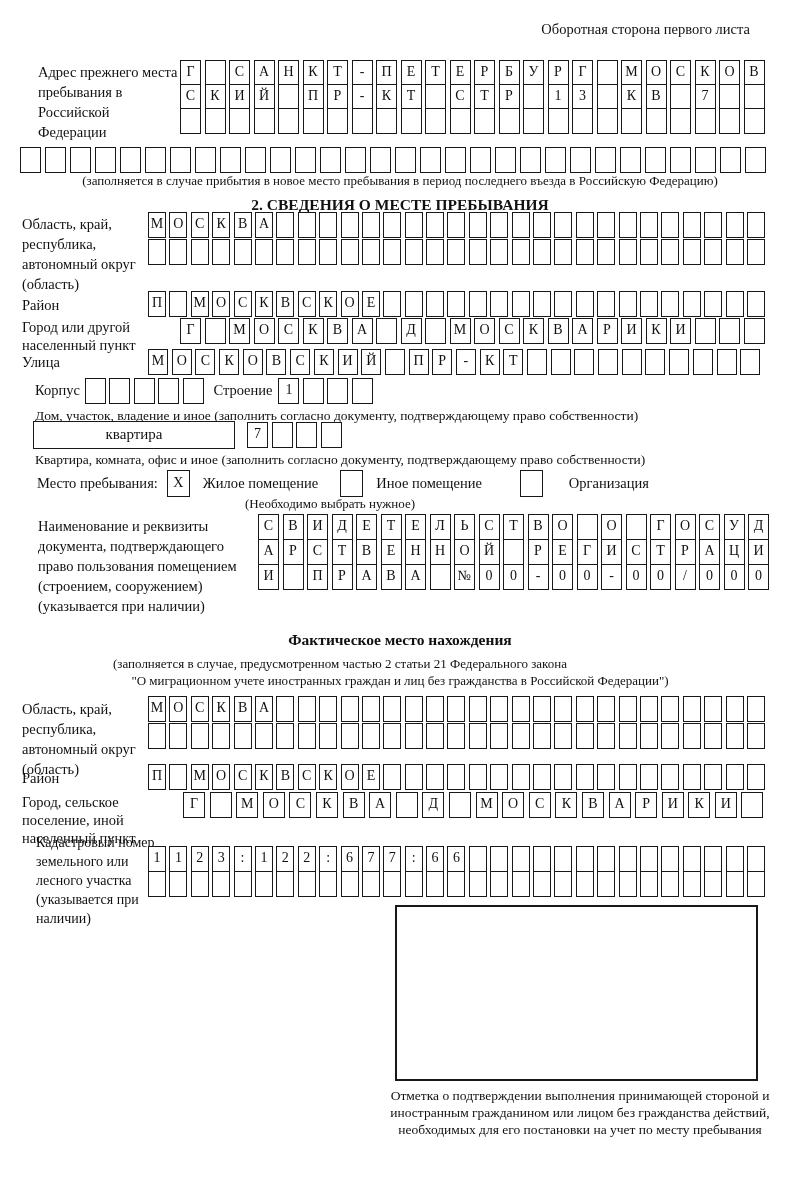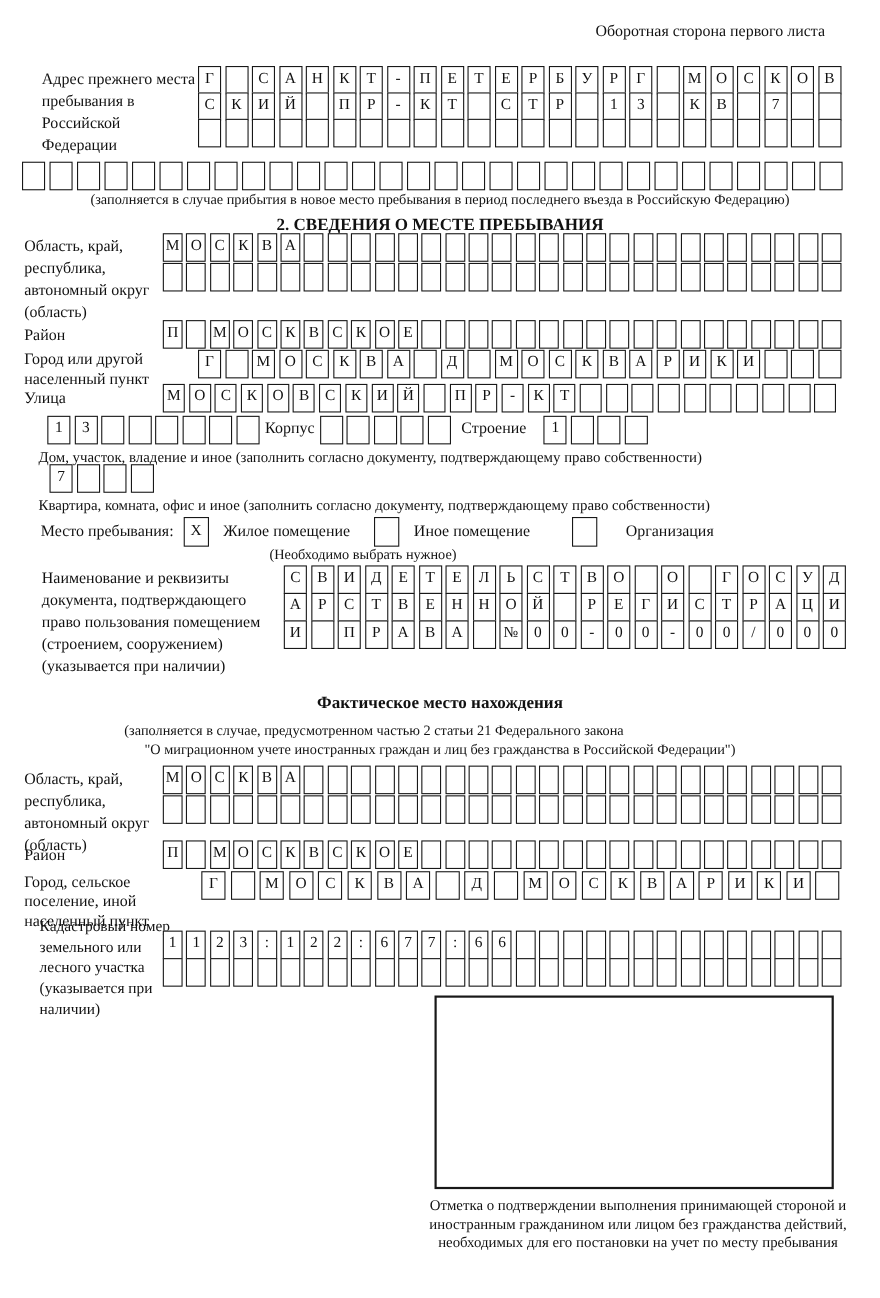--- a/index.html
+++ b/index.html
@@ -60,29 +60,29 @@
 <div class="abs lbl" style="left:22px;top:295px;">Район</div>
 <div class="abs boxes c21" style="left:148px;top:291px;"><span class="cell">П</span><span class="cell"></span><span class="cell">М</span><span class="cell">О</span><span class="cell">С</span><span class="cell">К</span><span class="cell">В</span><span class="cell">С</span><span class="cell">К</span><span class="cell">О</span><span class="cell">Е</span><span class="cell"></span><span class="cell"></span><span class="cell"></span><span class="cell"></span><span class="cell"></span><span class="cell"></span><span class="cell"></span><span class="cell"></span><span class="cell"></span><span class="cell"></span><span class="cell"></span><span class="cell"></span><span class="cell"></span><span class="cell"></span><span class="cell"></span><span class="cell"></span><span class="cell"></span><span class="cell"></span></div>
 
 <div class="abs lbl" style="left:22px;top:318px;width:152px;line-height:18px;">Город или другой населенный пункт</div>
 <div class="abs boxes" style="left:180px;top:318px;"><span class="cell">Г</span><span class="cell"></span><span class="cell">М</span><span class="cell">О</span><span class="cell">С</span><span class="cell">К</span><span class="cell">В</span><span class="cell">А</span><span class="cell"></span><span class="cell">Д</span><span class="cell"></span><span class="cell">М</span><span class="cell">О</span><span class="cell">С</span><span class="cell">К</span><span class="cell">В</span><span class="cell">А</span><span class="cell">Р</span><span class="cell">И</span><span class="cell">К</span><span class="cell">И</span><span class="cell"></span><span class="cell"></span><span class="cell"></span></div>
 
 <div class="abs lbl" style="left:22px;top:352px;">Улица</div>
 <div class="abs boxes c23" style="left:148px;top:349px;"><span class="cell">М</span><span class="cell">О</span><span class="cell">С</span><span class="cell">К</span><span class="cell">О</span><span class="cell">В</span><span class="cell">С</span><span class="cell">К</span><span class="cell">И</span><span class="cell">Й</span><span class="cell"></span><span class="cell">П</span><span class="cell">Р</span><span class="cell">-</span><span class="cell">К</span><span class="cell">Т</span><span class="cell"></span><span class="cell"></span><span class="cell"></span><span class="cell"></span><span class="cell"></span><span class="cell"></span><span class="cell"></span><span class="cell"></span><span class="cell"></span><span class="cell"></span></div>
 
 <div class="abs flexrow" style="left:33px;top:377px;">
-  <span class="boxes" style="margin-left:10px;margin-top:1px;"><span class="cell">1</span><span class="cell">3</span><span class="cell"></span><span class="cell"></span><span class="cell"></span><span class="cell"></span><span class="cell"></span><span class="cell"></span></span>
   <span class="inlinelbl" style="margin-left:2px;margin-right:5px;">Корпус</span>
   <span class="boxes" style="margin-top:1px;"><span class="cell"></span><span class="cell"></span><span class="cell"></span><span class="cell"></span><span class="cell"></span></span>
-  <span class="inlinelbl" style="margin-left:6px;margin-right:16px;">Строение</span>
+  <span class="inlinelbl" style="margin-left:6px;margin-right:6px;">Строение</span>
   <span class="boxes" style="margin-top:1px;"><span class="cell">1</span><span class="cell"></span><span class="cell"></span><span class="cell"></span></span>
 </div>
 <div class="abs cap" style="left:35px;top:408px;font-size:13.5px;">Дом, участок, владение и иное (заполнить согласно документу, подтверждающему право собственности)</div>
 
 <div class="abs flexrow" style="left:33px;top:421px;">
+  <span class="bigbox" style="width:202px;">квартира</span>
   <span class="boxes" style="margin-left:12px;margin-top:1px;"><span class="cell">7</span><span class="cell"></span><span class="cell"></span><span class="cell"></span></span>
 </div>
 <div class="abs cap" style="left:35px;top:452px;font-size:13.5px;">Квартира, комната, офис и иное (заполнить согласно документу, подтверждающему право собственности)</div>
 
 <div class="abs flexrow" style="left:37px;top:470px;">
   <span class="inlinelbl">Место пребывания:</span>
   <span class="checkcell" style="margin-left:9px;">X</span>
   <span class="inlinelbl" style="margin-left:13px;">Жилое помещение</span>
   <span class="checkcell" style="margin-left:22px;"></span>
   <span class="inlinelbl" style="margin-left:13px;">Иное помещение</span>

